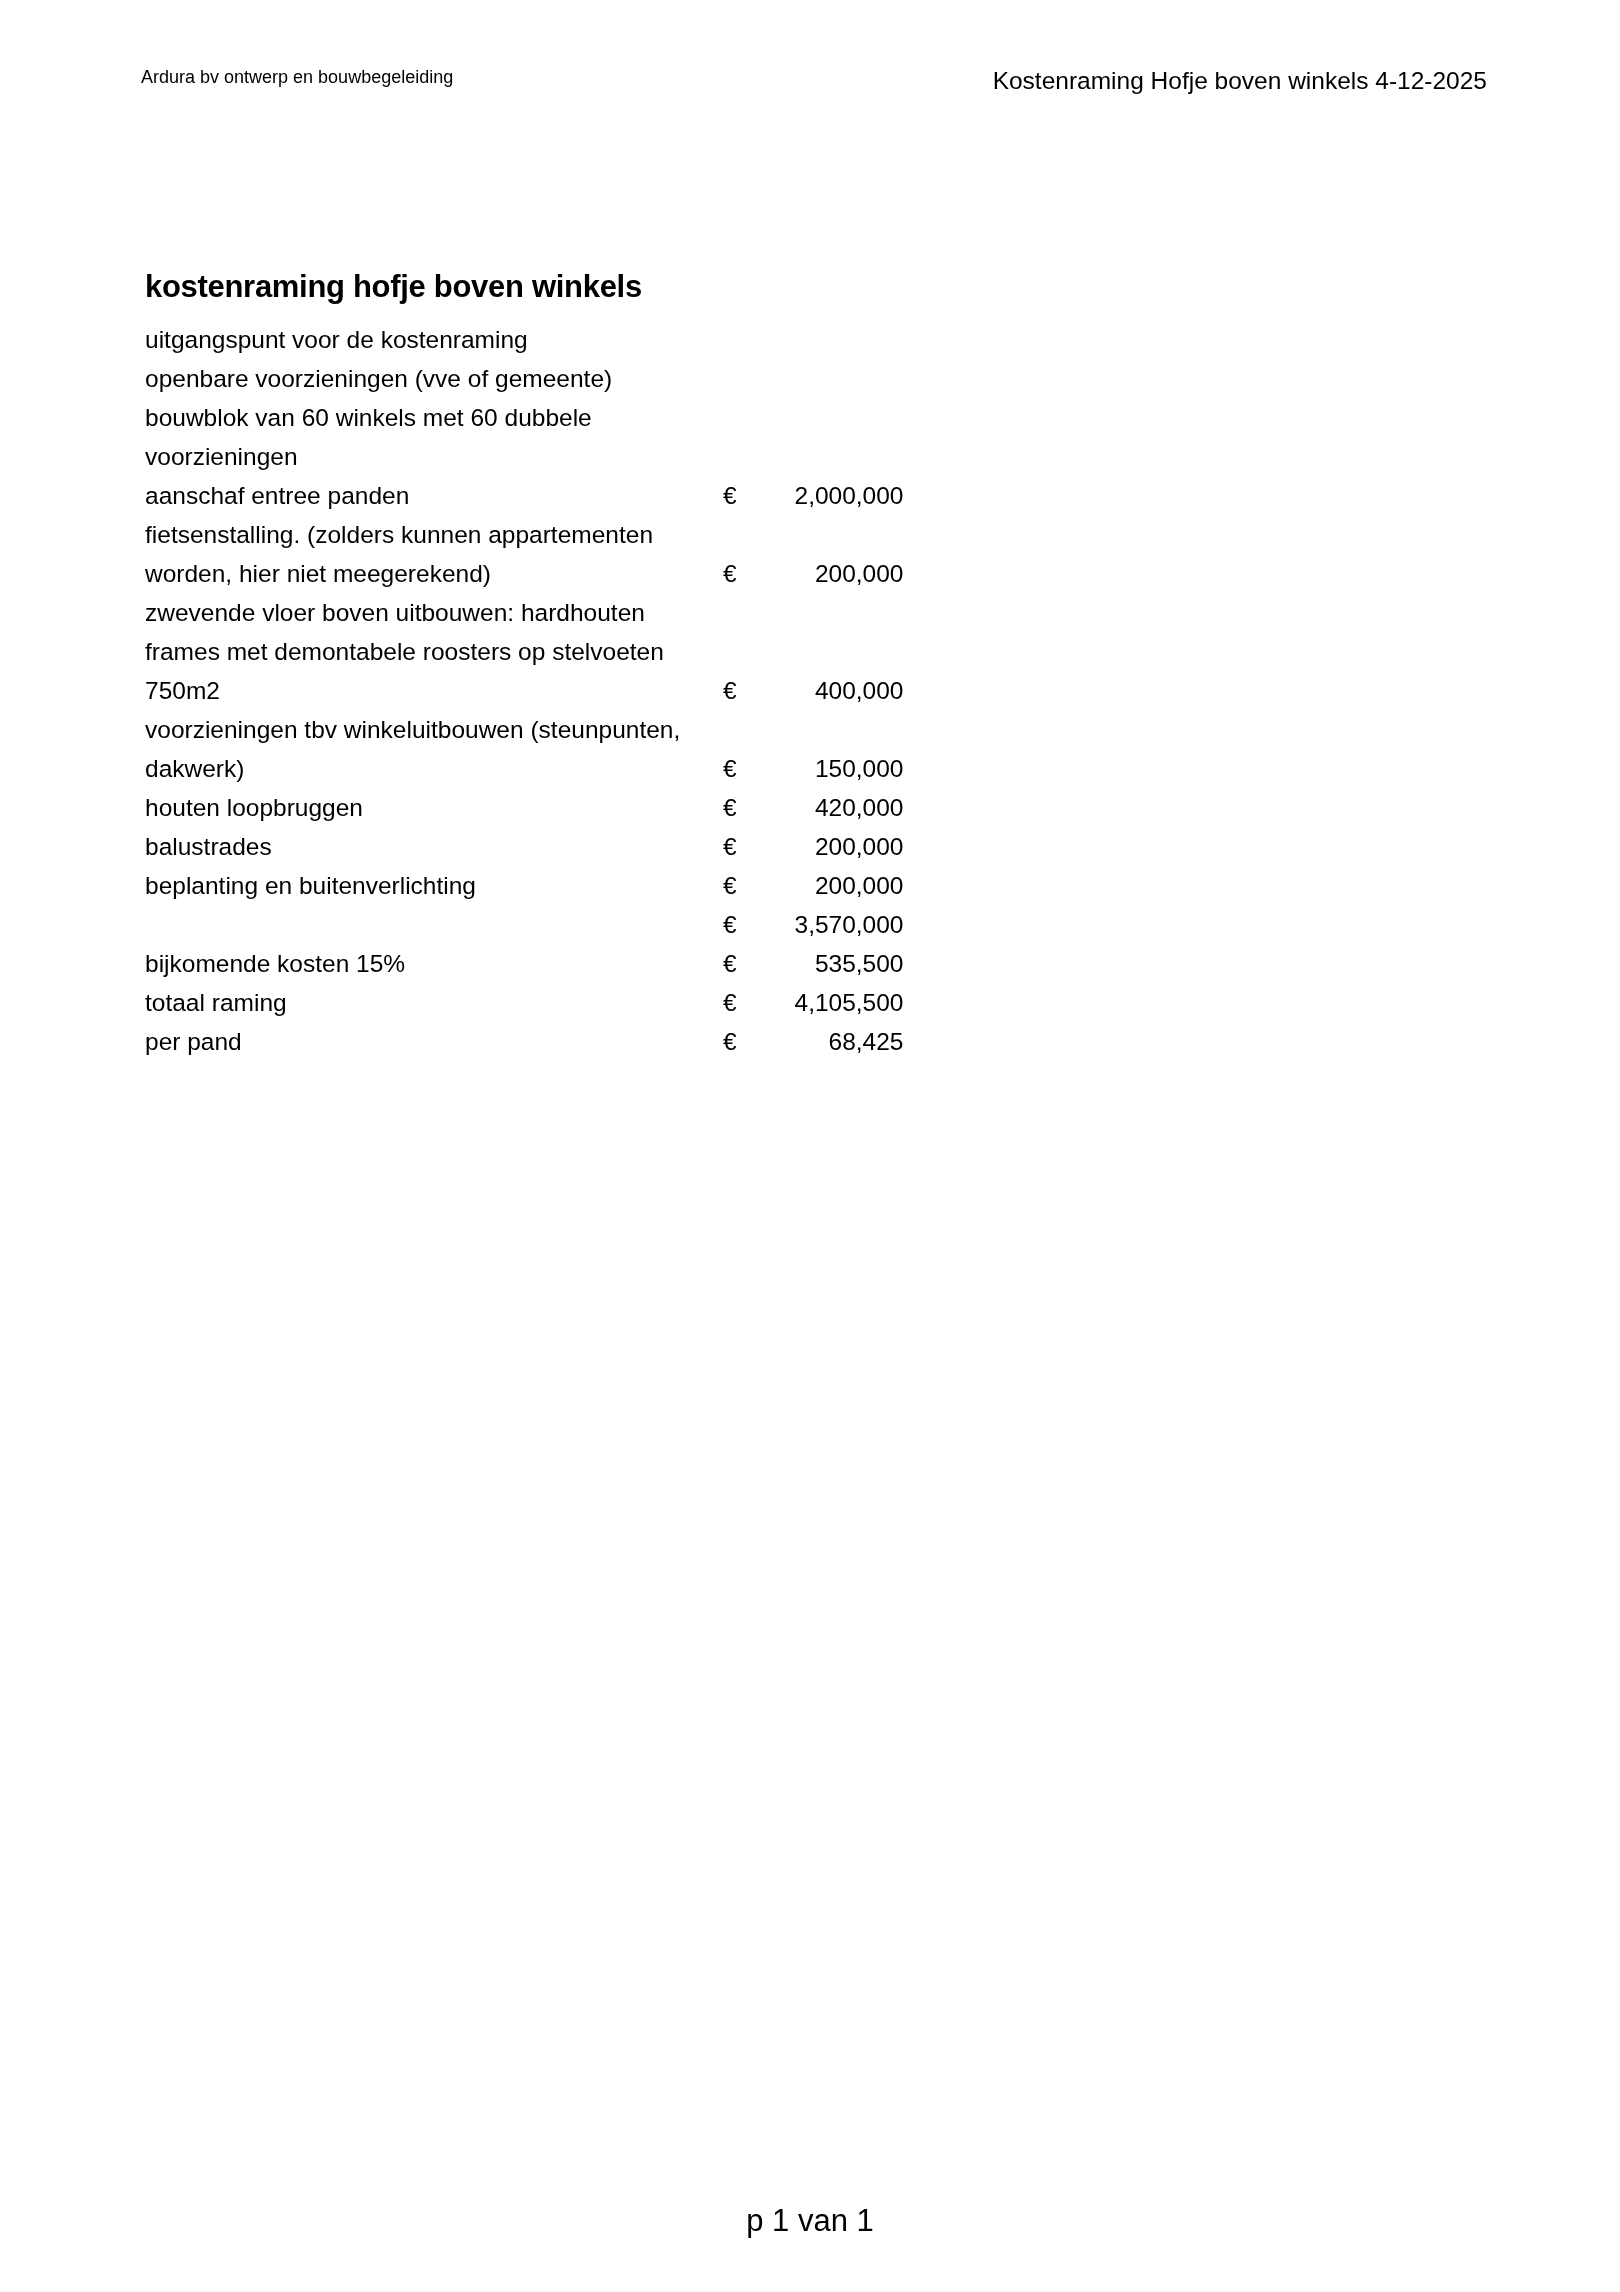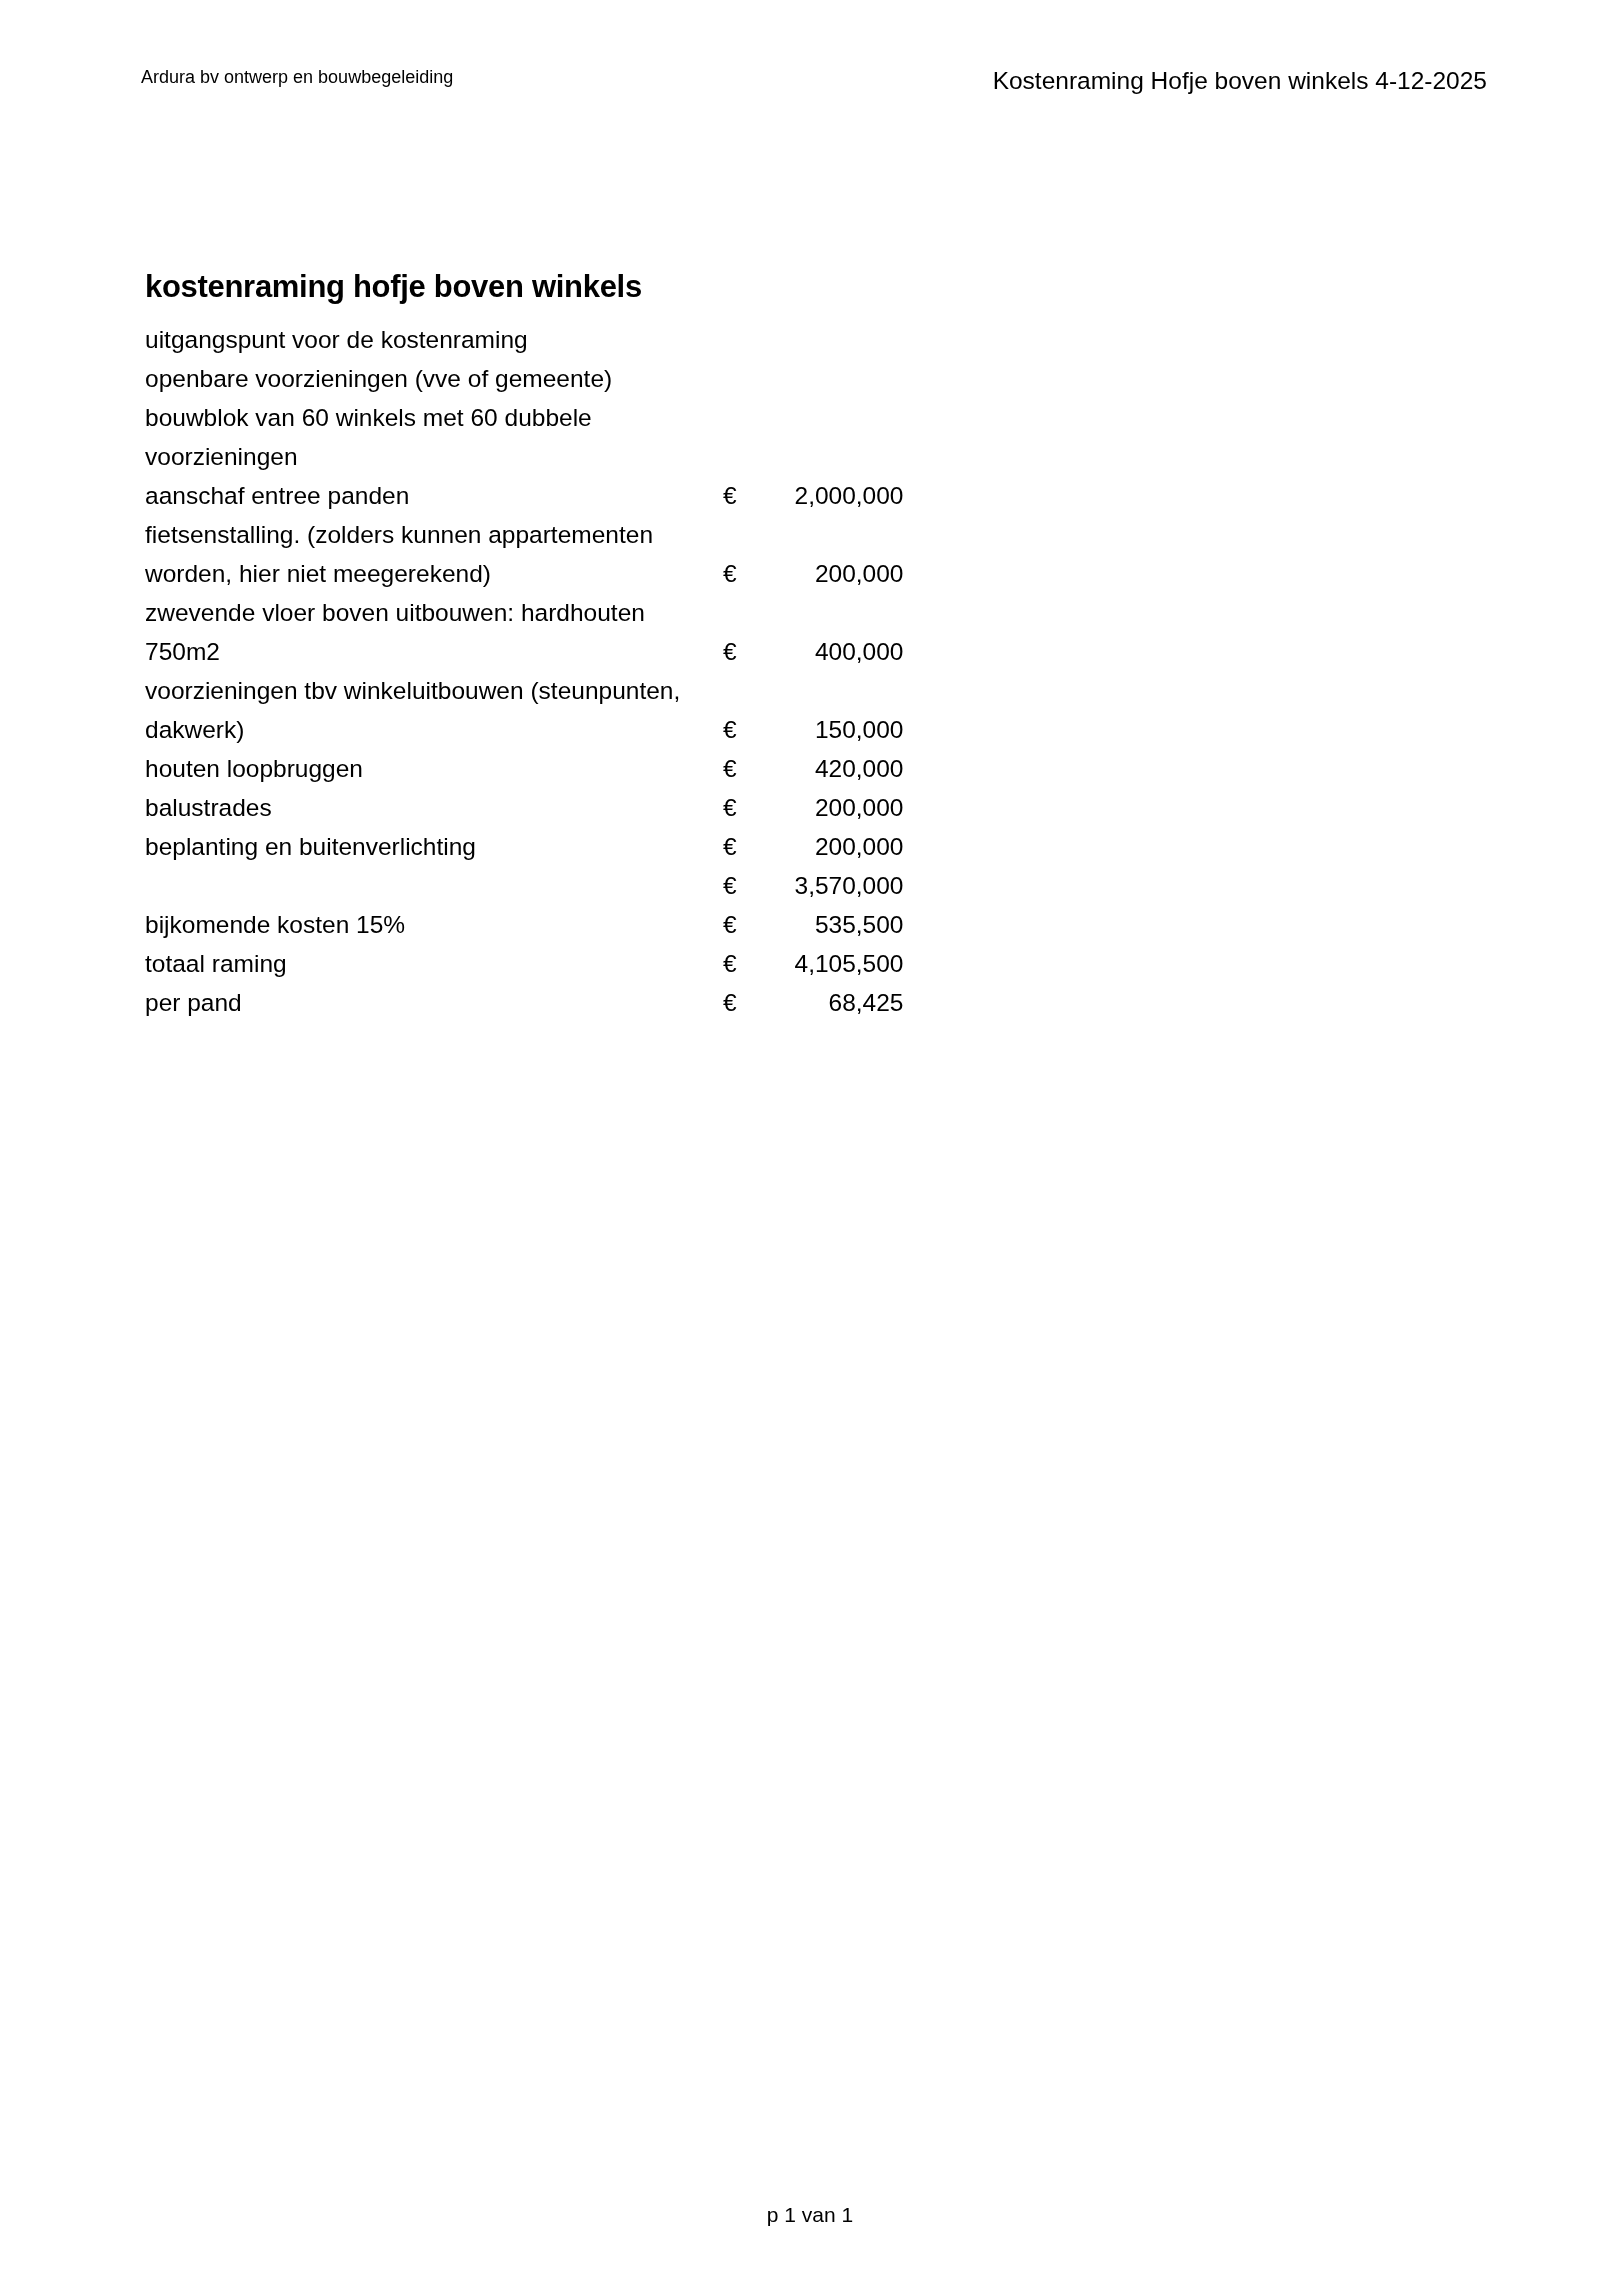--- a/index.html
+++ b/index.html
@@ -8,21 +8,21 @@
       font-family: "Liberation Sans", sans-serif; color: #000;
     }
     .header-left { position: absolute; left: 141px; top: 67px; font-size: 18px; }
     .header-right { position: absolute; right: 133px; top: 67px; font-size: 24.5px; }
     .doc { position: absolute; left: 145px; top: 265px; width: 784px; }
     .title { font-weight: bold; font-size: 31px; height: 43px; line-height: 43px; margin-bottom: 12px; letter-spacing: -0.3px; }
     .row { position: relative; height: 39px; line-height: 39px; font-size: 24.5px; white-space: nowrap; }
     .row .label { position: absolute; left: 0; }
     .row .cur { position: absolute; left: 578px; }
     .row .amt { position: absolute; right: 25.5px; text-align: center; }
-    .footer { position: absolute; left: 0; width: 1620px; top: 2203px; text-align: center; font-size: 21px; }
+    .footer { position: absolute; left: 0; width: 1620px; top: 2203px; text-align: center; font-size: 31px; }
   </style>
 </head>
 <body>
 
 <div class="header-left">Ardura bv ontwerp en bouwbegeleiding</div>
 <div class="header-right">Kostenraming Hofje boven winkels 4-12-2025</div>
 
 <div class="doc">
   <div class="title">kostenraming hofje boven winkels</div>
   <div id="rows">
@@ -56,20 +56,25 @@
         <span class="cur"></span>
         <span class="amt"></span>
       </div>
       <div class="row">
         <span class="label">worden, hier niet meegerekend)</span>
         <span class="cur">€</span>
         <span class="amt">200,000</span>
       </div>
       <div class="row">
         <span class="label">zwevende vloer boven uitbouwen: hardhouten</span>
+        <span class="cur"></span>
+        <span class="amt"></span>
+      </div>
+      <div class="row">
+        <span class="label">frames met demontabele roosters op stelvoeten</span>
         <span class="cur"></span>
         <span class="amt"></span>
       </div>
       <div class="row">
         <span class="label">750m2</span>
         <span class="cur">€</span>
         <span class="amt">400,000</span>
       </div>
       <div class="row">
         <span class="label">voorzieningen tbv winkeluitbouwen (steunpunten,</span>

